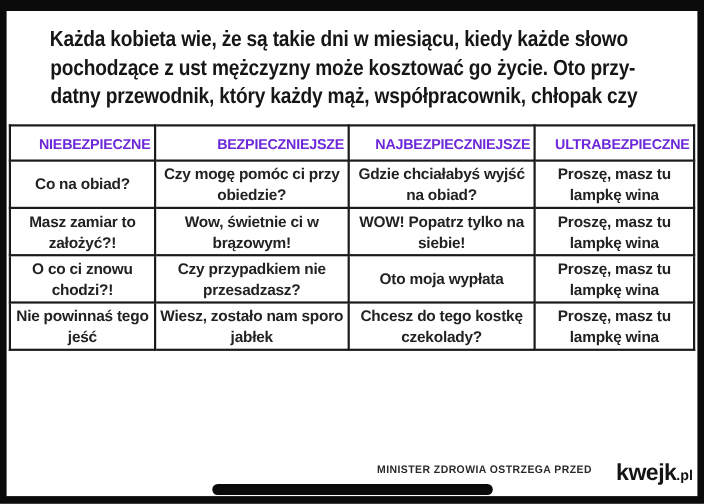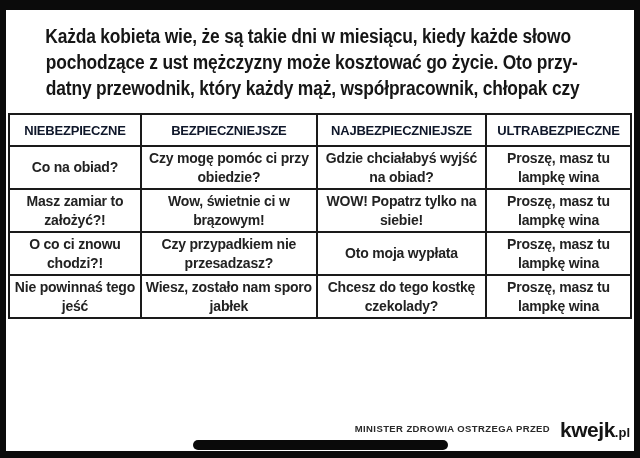--- a/index.html
+++ b/index.html
@@ -58,39 +58,40 @@
     text-align: center;
     vertical-align: middle;
     padding: 1px 3px;
     overflow: hidden;
   }
   table.guide th {
     height: 32px;
     font-size: 13px;
     font-weight: bold;
     letter-spacing: -0.2px;
-    color: #0f172a;
+    color: #6d28d9;
+    text-align: right;
   }
   table.guide td {
     height: 43px;
     font-size: 14px;
     font-weight: bold;
     line-height: 19px;
     letter-spacing: -0.2px;
     color: #222;
   }
 
   
   .footer {
     position: absolute;
     right: 4px;
     bottom: 9px;
     display: flex;
     align-items: center;
-    gap: 10px;
+    gap: 22px;
     white-space: nowrap;
   }
   .warning {
     font-size: 9.5px;
     font-weight: bold;
     letter-spacing: 0.4px;
     color: #2a2a2a;
     transform: scaleY(1.05);
   }
   .brand { display: flex; align-items: baseline; color: #141414; }

